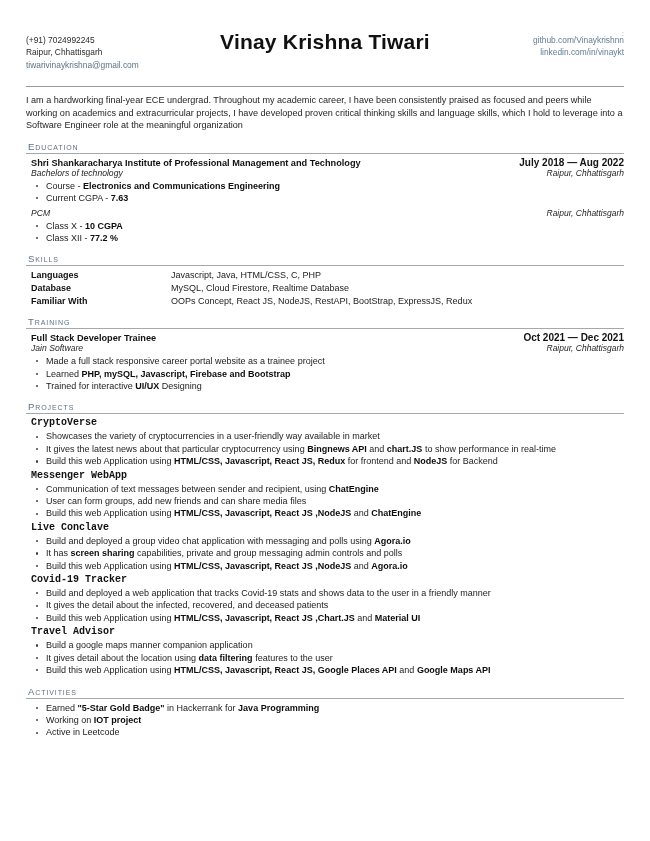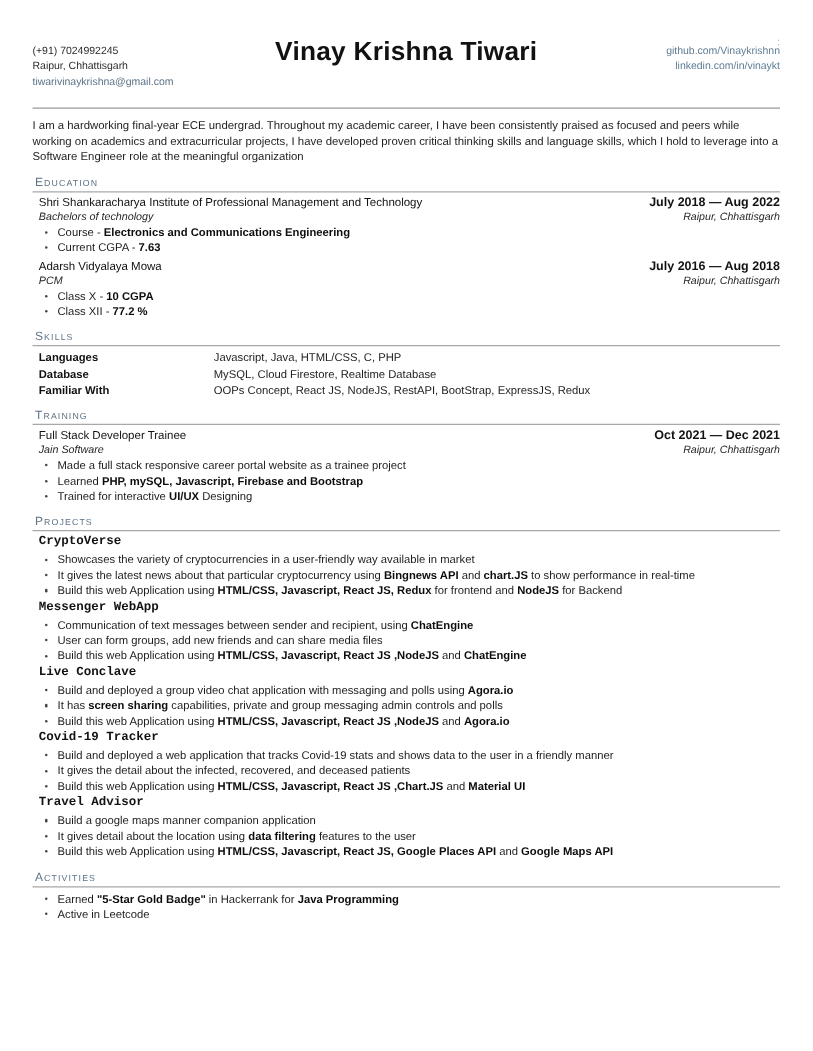--- a/index.html
+++ b/index.html
@@ -100,21 +100,21 @@
 
   
   .entry { margin-top: 3px; }
   .entry-row {
     display: flex;
     justify-content: space-between;
     align-items: baseline;
   }
   .entry-org {
     font-size: 9.2px;
-    font-weight: normal;
+    font-weight: bold;
     color: #121212;
     padding-left: 5px;
     text-align: right;
   }
   .entry-date {
     font-size: 10px;
     font-weight: bold;
     color: #121212;
     white-space: nowrap;
   }
@@ -224,24 +224,20 @@
           <div class="entry-row second">
             <div class="entry-sub">Bachelors of technology</div>
             <div class="entry-loc">Raipur, Chhattisgarh</div>
           </div>
           <ul class="bullets">
             <li>Course - <b>Electronics and Communications Engineering</b></li>
             <li>Current CGPA - <b>7.63</b></li>
           </ul>
         </div>
         <div class="entry">
-          <div class="entry-row">
-            <div class="entry-org">Adarsh Vidyalaya Mowa</div>
-            <div class="entry-date">July 2016 — Aug 2018</div>
-          </div>
           <div class="entry-row second">
             <div class="entry-sub">PCM</div>
             <div class="entry-loc">Raipur, Chhattisgarh</div>
           </div>
           <ul class="bullets">
             <li>Class X - <b>10 CGPA</b></li>
             <li>Class XII - <b>77.2 %</b></li>
           </ul>
         </div>
       </div>
@@ -335,17 +331,18 @@
           </ul>
         </div>
       </div>
   </div>
 
   <div class="section">
     <div class="section-title">Activities</div>
     <div class="section-rule"></div>
     <ul class="bullets" id="activity-bullets">
         <li>Earned <b>"5-Star Gold Badge"</b> in Hackerrank for <b>Java Programming</b></li>
+        <li>Working on <b>IOT project</b></li>
         <li>Active in Leetcode</li>
       </ul>
   </div>
 
 </div>
 
 </body></html>

